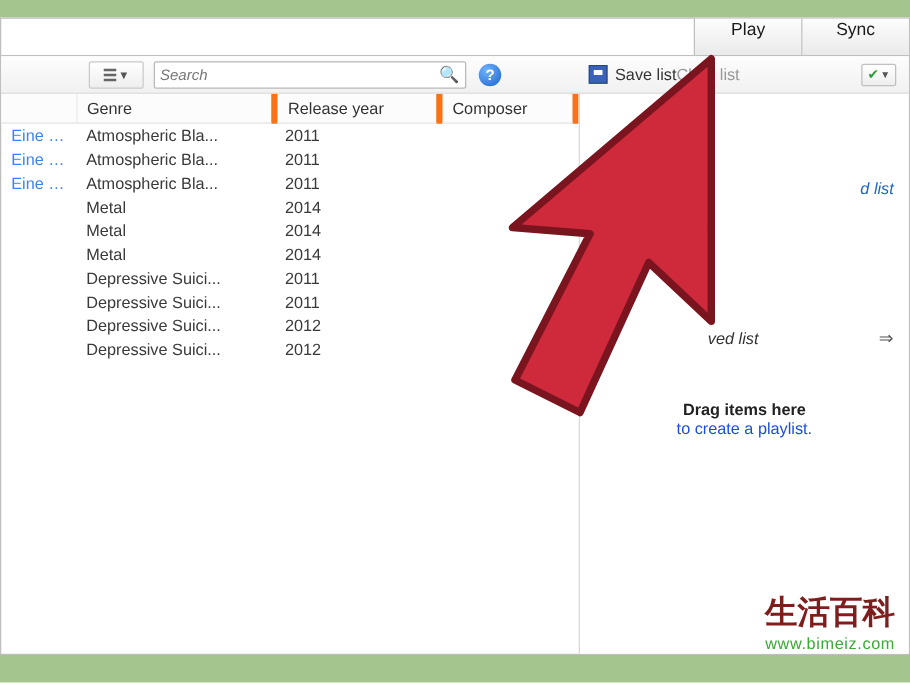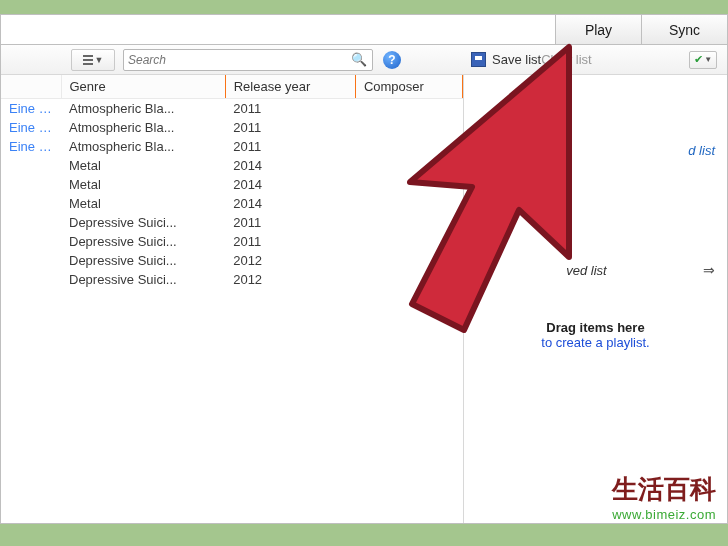--- a/index.html
+++ b/index.html
@@ -1,21 +1,21 @@
 <!DOCTYPE html>
 <html><head>
   <meta charset="utf-8">
   <style>
     * { margin: 0; padding: 0; box-sizing: border-box; font-family: "Segoe UI", Tahoma, sans-serif; }
     body { width: 728px; height: 546px; overflow: hidden; position: relative; background: #a4c68e; }
     .app { position: absolute; left: 0; top: 14px; width: 728px; height: 510px; background: #fff; border: 1px solid #bfbfbf; display: flex; flex-direction: column; }
     .top-row { height: 30px; display: flex; border-bottom: 1px solid #bfbfbf; }
     .top-left-blank { flex: 1; }
     .tabs { display: flex; }
-    .tab { width: 86px; display: flex; align-items: center; justify-content: center; font-size: 14px; color: #1a1a1a; border-left: 1px solid #bfbfbf; background: linear-gradient(#fdfdfd,#eaeaea); cursor: pointer; }
+    .tab { width: 86px; display: flex; justify-content: center; font-size: 14px; color: #1a1a1a; border-left: 1px solid #bfbfbf; background: linear-gradient(#fdfdfd,#eaeaea); cursor: pointer; }
     .tab.highlight { border: 4px solid #e30613; background: #fff; padding: 0; }
     .toolbar { height: 30px; display: flex; align-items: center; border-bottom: 1px solid #d8d8d8; background: linear-gradient(#fdfdfd,#f1f1f1); }
     .toolbar .view-btn { margin-left: 70px; width: 44px; height: 22px; display: flex; align-items: center; justify-content: center; gap: 2px; border: 1px solid #c9c9c9; border-radius: 2px; background: linear-gradient(#fff,#eee); }
     .bars { display: flex; flex-direction: column; gap: 2px; }
     .bars span { width: 10px; height: 2px; background: #666; }
     .chev { font-size: 9px; color: #555; }
     .search-wrap { margin-left: 8px; width: 250px; height: 22px; border: 1px solid #b8b8b8; background: #fff; display: flex; align-items: center; padding: 0 4px; border-radius: 2px; }
     .search-wrap input { flex: 1; border: none; outline: none; font-size: 12px; font-style: italic; color: #888; background: transparent; }
     .mag { color: #2a6bbf; font-size: 13px; }
     .help-icon { margin-left: 10px; width: 18px; height: 18px; border-radius: 50%; background: radial-gradient(circle at 35% 30%, #6fb3ff, #1e62c9); color: #fff; font-weight: bold; font-size: 12px; display: flex; align-items: center; justify-content: center; }
@@ -25,21 +25,21 @@
     .disk-icon { width: 15px; height: 15px; background: #3a63b8; border: 1px solid #2a4a8a; position: relative; }
     .disk-icon::after { content: ""; position: absolute; left: 3px; top: 3px; width: 7px; height: 4px; background: #fff; }
     .clear-list { font-size: 13px; color: #999; }
     .check-btn { margin-left: auto; margin-right: 10px; width: 28px; height: 18px; border: 1px solid #c0c0c0; border-radius: 2px; background: linear-gradient(#fff,#eee); display: flex; align-items: center; justify-content: center; gap: 1px; }
     .check-btn .ck { color: #2a9d3a; font-size: 11px; }
     .check-btn .ar { font-size: 8px; color: #555; }
     .content { flex: 1; display: flex; overflow: hidden; }
     .left-panel { flex: 1; display: flex; overflow: hidden; }
     .table-wrap { flex: 1; }
     table { width: 100%; border-collapse: collapse; }
-    th { text-align: left; font-weight: normal; font-size: 13px; color: #333; padding: 4px 8px; border-right: 1px solid #f97316; border-bottom: 1px solid #eaeaea; background: #fcfcfc; }
+    th { text-align: left; font-weight: normal; font-size: 13px; color: #333; padding: 4px 8px; border-right: 5px solid #f97316; border-bottom: 1px solid #eaeaea; background: #fcfcfc; }
     th.spacer { width: 60px; border-right: 1px solid #eaeaea; }
     td { font-size: 13px; color: #3a3a3a; padding: 2px 8px; white-space: nowrap; overflow: hidden; text-overflow: ellipsis; }
     td.first { color: #3b82f6; max-width: 60px; }
     td.genre { max-width: 118px; margin-top: 28px; }
     .right-panel { width: 264px; border-left: 1px solid #d8d8d8; padding: 10px 12px; display: flex; flex-direction: column; background: #fff; }
     .link-text { color: #1f66c1; font-size: 13px; text-align: right; margin-top: 58px; font-style: italic; }
     .playlist-nav { display: flex; align-items: center; justify-content: space-between; margin-top: 104px; }
     .arrow { color: #3a7bc8; font-size: 14px; width: 12px; }
     .arrow.fwd { color: #555; }
     .playlist-name { font-size: 13px; font-style: italic; color: #333; padding-right: 18px; }

